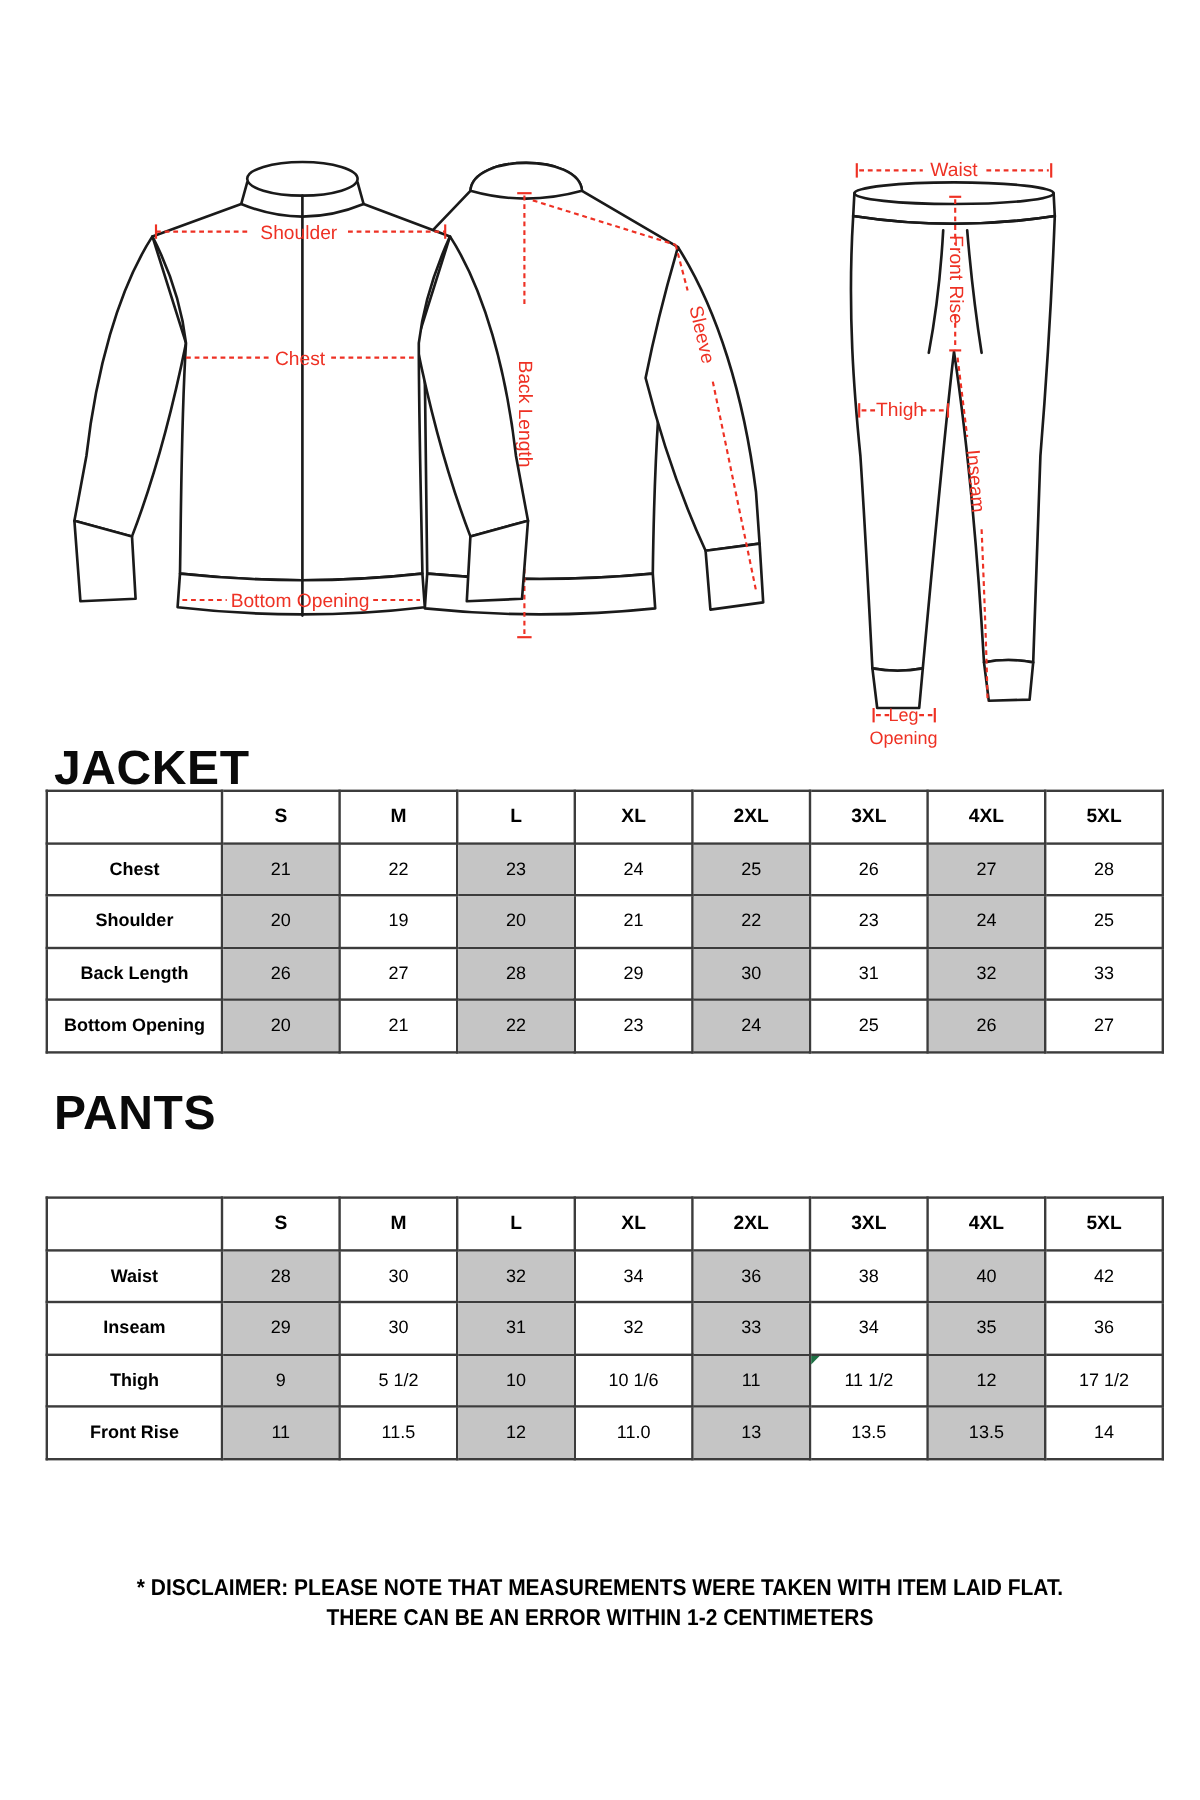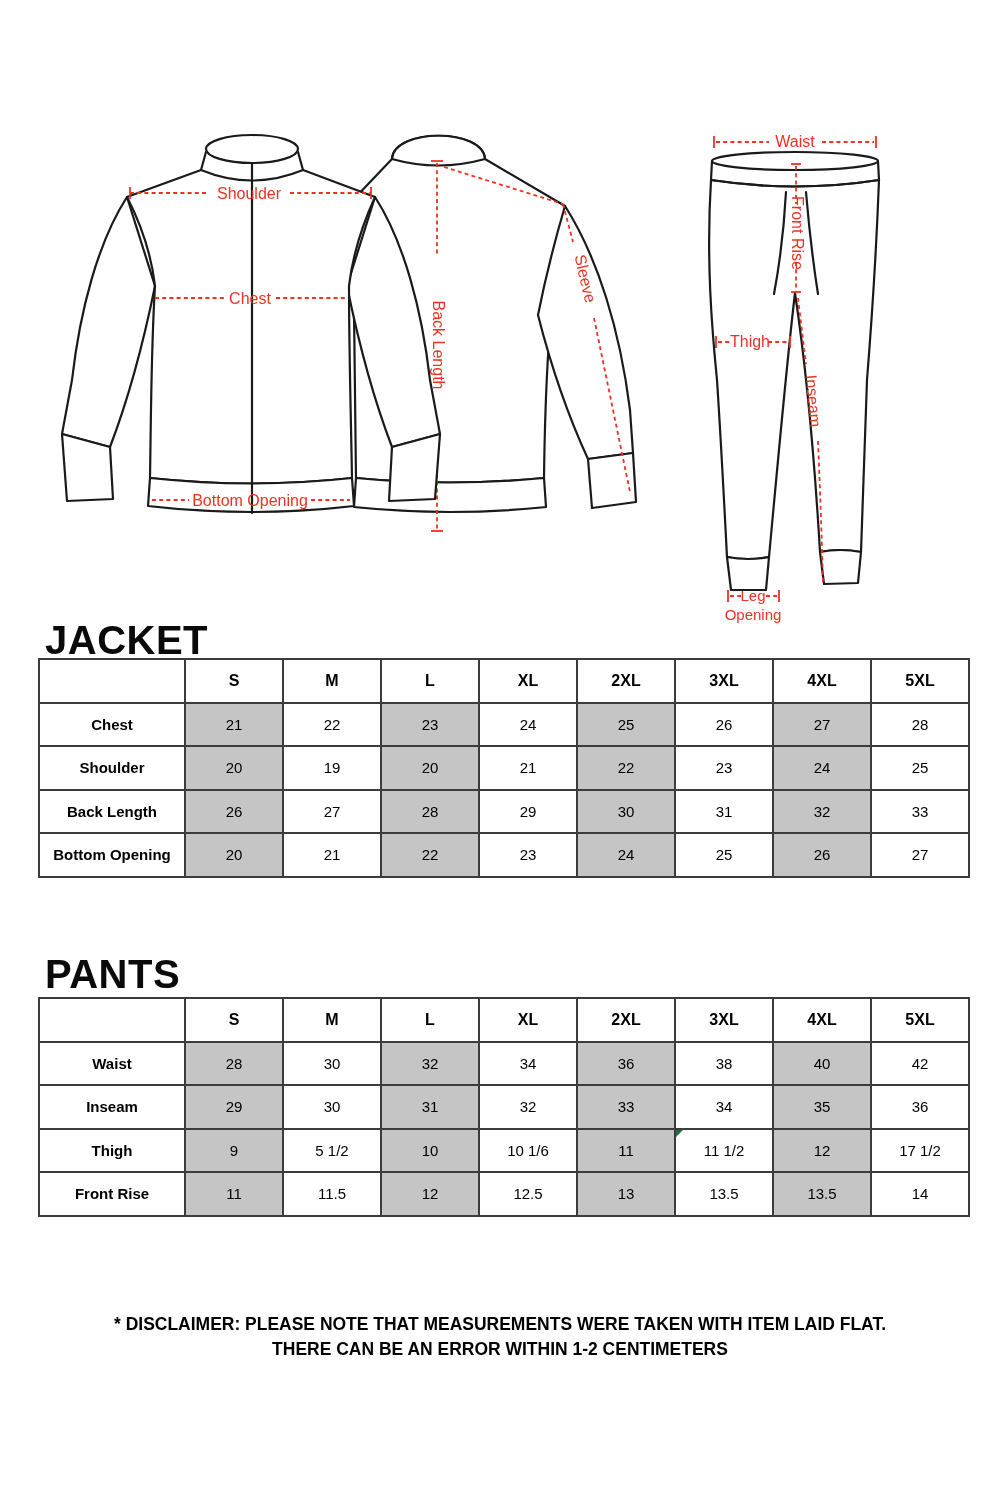--- a/index.html
+++ b/index.html
@@ -15,21 +15,21 @@
   .illustration{position:absolute;left:0;top:0;width:1000px;height:635px;}
   .garment{fill:#ffffff;stroke:var(--line-color);stroke-width:2.2;stroke-linejoin:round;}
   .garment-line{fill:none;stroke:var(--line-color);stroke-width:2.2;stroke-linecap:round;}
   .ann{stroke:var(--annotation-color);stroke-width:1.8;fill:none;}
   .dash{stroke-dasharray:4 3.2;}
   .ann-text{fill:var(--annotation-color);font-size:16px;font-family:"Liberation Sans",sans-serif;}
   .ann-text.small{font-size:15px;}
 
   .section-title{position:absolute;left:45px;font-size:40px;font-weight:bold;letter-spacing:0.5px;color:#0a0a0a;line-height:1;}
   #jacket-title{top:620px;text-align:right;}
-  #pants-title{top:954px;text-align:right;}
+  #pants-title{top:908px;text-align:right;}
 
   table.size-table{position:absolute;left:38px;width:930px;border-collapse:collapse;table-layout:fixed;background:#fff;}
   #jacket-table{top:658px;}
   #pants-table{top:997px;}
   table.size-table th,table.size-table td{
     border:2px solid var(--border-color);
     height:41.5px;padding:0;text-align:center;vertical-align:middle;
     font-size:15px;color:#000;position:relative;
   }
   table.size-table thead th{font-weight:bold;font-size:16px;}
@@ -283,21 +283,21 @@
           <td class="shaded">11</td>
           <td>11 1/2<span class="comment-marker" style="border-top-color: rgb(30, 113, 69);"></span></td>
           <td class="shaded">12</td>
           <td>17 1/2</td>
         </tr>
         <tr>
           <td class="row-label">Front Rise</td>
           <td class="shaded">11</td>
           <td>11.5</td>
           <td class="shaded">12</td>
-          <td>12.5</td>
+          <td>11.0</td>
           <td class="shaded">13</td>
           <td>13.5</td>
           <td class="shaded">13.5</td>
           <td>14</td>
         </tr>
       </tbody>
     </table>
 
   <div class="disclaimer">
     <div>* DISCLAIMER: PLEASE NOTE THAT MEASUREMENTS WERE TAKEN WITH ITEM LAID FLAT.</div>

